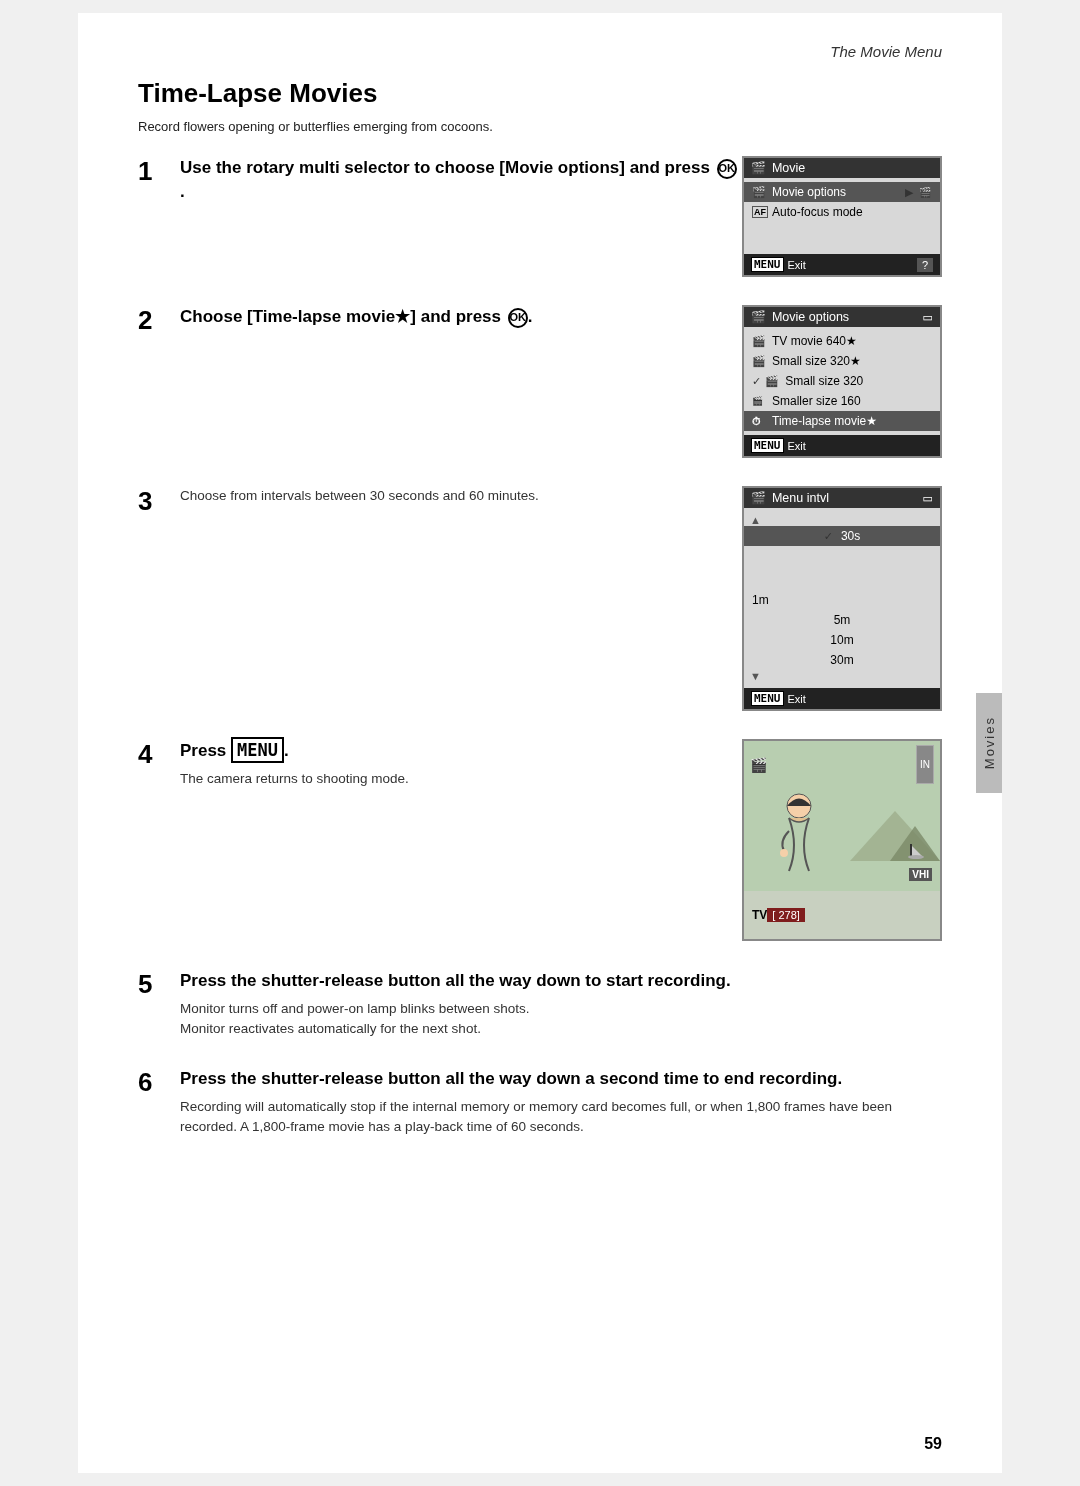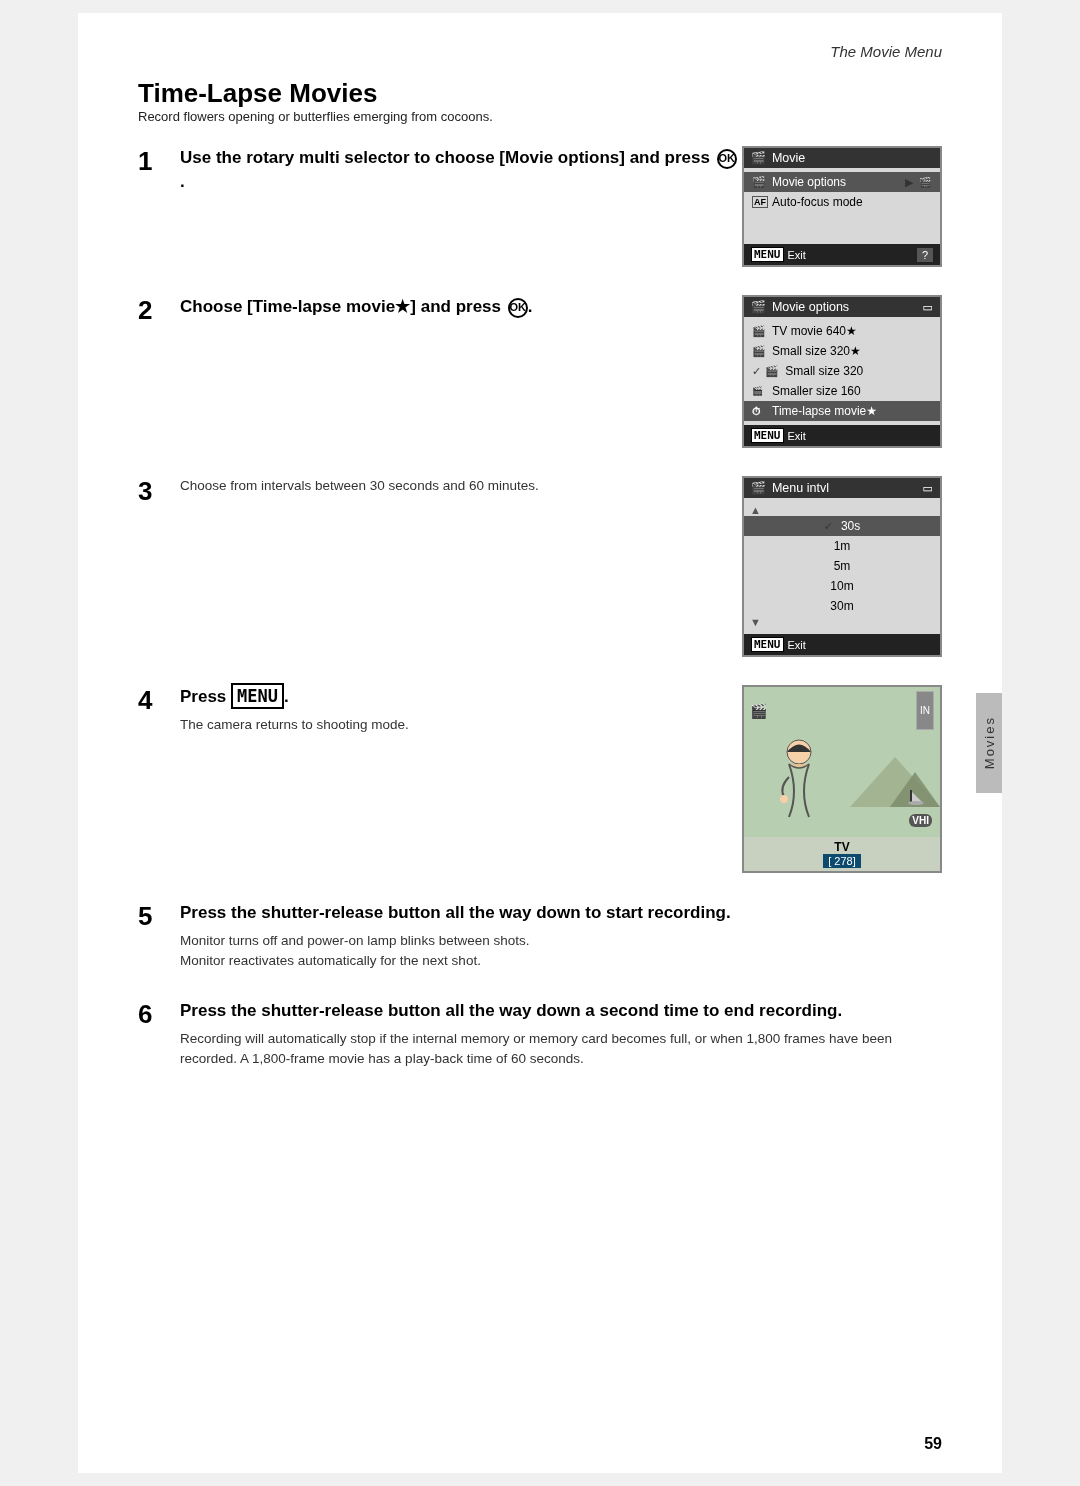--- a/index.html
+++ b/index.html
@@ -22,20 +22,21 @@
     .header-right {
       text-align: right;
       font-size: 15px;
       color: #333;
       margin-bottom: 18px;
       font-style: italic;
     }
     .page-title {
       font-size: 26px;
       font-weight: bold;
+      margin-bottom: 10px;
       color: #000;
     }
     .subtitle {
       font-size: 13px;
       color: #222;
       margin-bottom: 22px;
     }
     .step-block {
       display: flex;
       align-items: flex-start;
@@ -188,24 +189,23 @@
     }
     .vhi-badge {
       position: absolute;
       bottom: 10px;
       right: 8px;
       background: #555;
       color: #fff;
       font-size: 10px;
       font-weight: bold;
       padding: 1px 3px;
-      border-radius: 6px;
     }
     .frame-count {
-      background: #0c4a6e;
+      background: #7f1d1d;
       color: #fff;
       font-size: 11px;
       padding: 1px 5px;
     }
     .in-badge {
       background: #888;
       color: #fff;
       font-size: 10px;
       padding: 13px 3px;
       border: 1px solid #aaa;
@@ -373,21 +373,21 @@
             <span style="font-size:12px;">🎬</span>
             <span>Menu intvl</span>
             <span style="margin-left:auto;font-size:11px;">▭</span>
           </div>
           <div class="screen-body">
             <div style="padding: 2px 0 0 6px; font-size:11px; color:#555;">▲</div>
             <div class="screen-row selected" style="justify-content:center;">
               <span class="divider-check">✓</span>
               <span style="margin-left:4px;">30s</span>
             </div>
-            <div class="screen-row" style="justify-content:center;">
+            <div class="screen-row" style="justify-content:flex-start;margin-top:44px;">
               <span>1m</span>
             </div>
             <div class="screen-row" style="justify-content:center;">
               <span>5m</span>
             </div>
             <div class="screen-row" style="justify-content:center;">
               <span>10m</span>
             </div>
             <div class="screen-row" style="justify-content:center;">
               <span>30m</span>
@@ -440,21 +440,21 @@
               <path d="M25,27 Q35,55 25,80" stroke="#555" stroke-width="2" fill="none"></path>
               <path d="M45,27 Q35,55 45,80" stroke="#555" stroke-width="2" fill="none"></path>
               <path d="M25,27 Q35,35 45,27" stroke="#555" stroke-width="1.5" fill="#e0c090"></path>
 
               <path d="M25,40 Q15,50 20,60" stroke="#555" stroke-width="2" fill="none"></path>
               <circle cx="20" cy="62" r="4" fill="#f5d0a9"></circle>
             </svg>
 
             <div class="vhi-badge">VHI</div>
           </div>
-          <div style="background:#c8d0c0;padding:3px 8px;display:flex;justify-content:flex-end;align-items:center;flex-direction:column;">
+          <div style="background:#c8d0c0;padding:17px 8px;display:flex;justify-content:flex-start;align-items:center;">
             <span style="font-size:12px;font-weight:bold;">TV</span>
             <div class="frame-count">[ 278]</div>
           </div>
         </div>
       </div>
     </div>
   </div>
 
   <div class="step-block">
     <div class="step-number">5</div>

